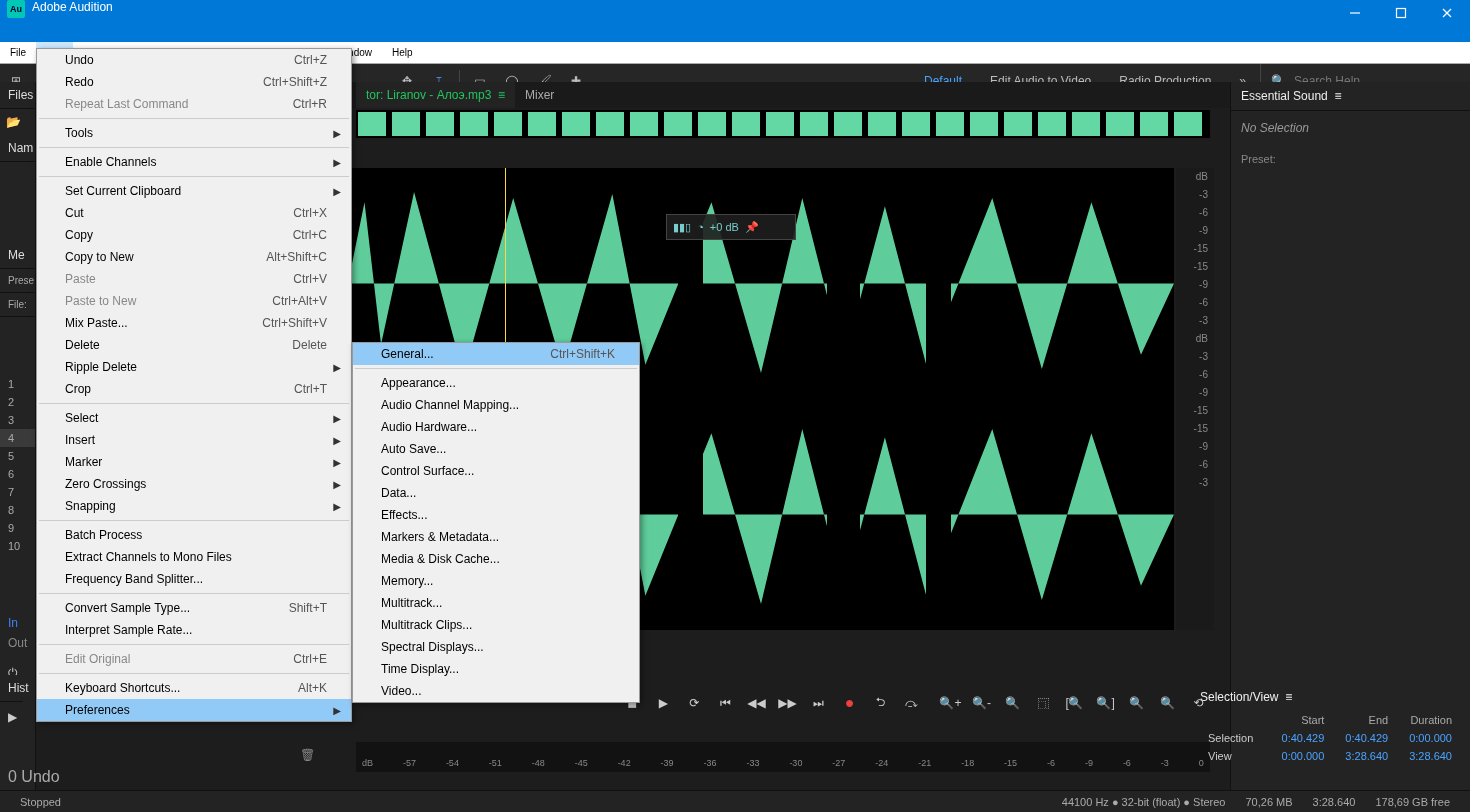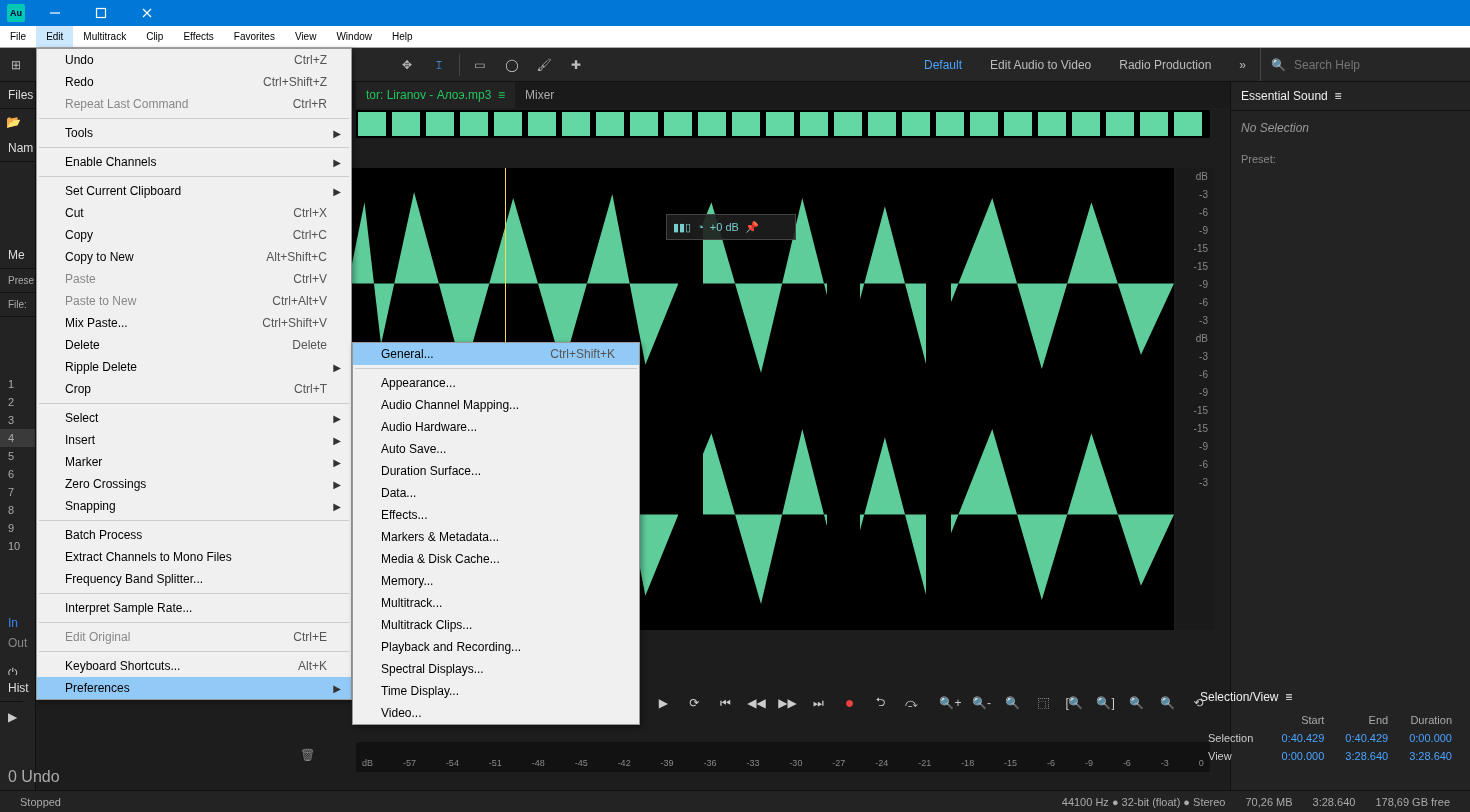--- a/index.html
+++ b/index.html
@@ -1,19 +1,19 @@
 <!DOCTYPE html>
 <html><head>
 <meta charset="utf-8">
 <style>
   * { margin: 0; padding: 0; box-sizing: border-box; font-family: "Segoe UI", sans-serif; }
   body { background: #1d1d1d; color: #ccc; font-size: 12px; overflow: hidden; width: 1470px; height: 812px; position: relative; }
 
   
-  .titlebar { background: #0078d7; height: 26px; display: flex; align-items: center; color: #fff; font-size: 12px; }
+  .titlebar { background: #0078d7; height: 42px; display: flex; color: #fff; font-size: 12px; }
   .titlebar .au { background: #00c8b4; color: #003; width: 18px; height: 18px; margin: 0 7px; display: flex; align-items: center; justify-content: center; font-size: 9px; font-weight: bold; border-radius: 2px; }
   .titlebar .caption { flex: 1; }
   .titlebar .winbtn { width: 46px; height: 26px; display: flex; align-items: center; justify-content: center; }
   .titlebar svg { stroke: #fff; fill: none; }
 
   
   .menubar { background: #fff; height: 22px; display: flex; align-items: stretch; color: #000; border-bottom: 1px solid #aaa; }
   .menubar .mitem { padding: 0 10px; display: flex; align-items: center; font-size: 10px; }
   .menubar .mitem.active { background: #cce8ff; }
 
@@ -91,20 +91,21 @@
   
   .status { position: absolute; left: 0; right: 0; bottom: 0; height: 22px; background: #232323; display: flex; align-items: center; color: #aaa; font-size: 11px; padding: 0 10px; border-top: 1px solid #111; }
   .status .grow { flex: 1; }
   .status span { padding: 0 10px; }
 </style>
 </head>
 <body>
 
 <div class="titlebar">
   <div class="au">Au</div>
+  <div class="caption">Adobe Audition</div>
   <div class="winbtn">
       <svg width="12" height="12">
         <line x1="1" y1="6" x2="11" y2="6" stroke-width="1.2"></line>
       </svg>
     </div>
   <div class="winbtn">
       <svg width="12" height="12">
         <rect x="1.5" y="1.5" width="9" height="9" stroke-width="1.2"></rect>
       </svg>
     </div>
@@ -408,20 +409,24 @@
       <span>Batch Process</span>
     </div>
     <div class="mi">
       <span>Extract Channels to Mono Files</span>
     </div>
     <div class="mi">
       <span>Frequency Band Splitter...</span>
     </div>
     <hr>
     <div class="mi">
+      <span>Convert Sample Type...</span>
+      <span class="sc">Shift+T</span>
+    </div>
+    <div class="mi">
       <span>Interpret Sample Rate...</span>
     </div>
     <hr>
     <div class="mi disabled">
       <span>Edit Original</span>
       <span class="sc">Ctrl+E</span>
     </div>
     <hr>
     <div class="mi">
       <span>Keyboard Shortcuts...</span>
@@ -444,21 +449,21 @@
     <div class="mi">
       <span>Audio Channel Mapping...</span>
     </div>
     <div class="mi">
       <span>Audio Hardware...</span>
     </div>
     <div class="mi">
       <span>Auto Save...</span>
     </div>
     <div class="mi">
-      <span>Duration Surface...</span>
+      <span>Control Surface...</span>
     </div>
     <div class="mi">
       <span>Data...</span>
     </div>
     <div class="mi">
       <span>Effects...</span>
     </div>
     <div class="mi">
       <span>Markers &amp; Metadata...</span>
     </div>
@@ -466,23 +471,20 @@
       <span>Media &amp; Disk Cache...</span>
     </div>
     <div class="mi">
       <span>Memory...</span>
     </div>
     <div class="mi">
       <span>Multitrack...</span>
     </div>
     <div class="mi">
       <span>Multitrack Clips...</span>
-    </div>
-    <div class="mi">
-      <span>Playback and Recording...</span>
     </div>
     <div class="mi">
       <span>Spectral Displays...</span>
     </div>
     <div class="mi">
       <span>Time Display...</span>
     </div>
     <div class="mi">
       <span>Video...</span>
     </div>

